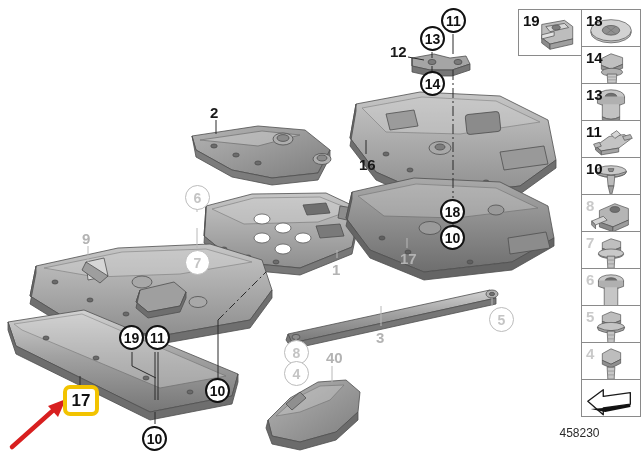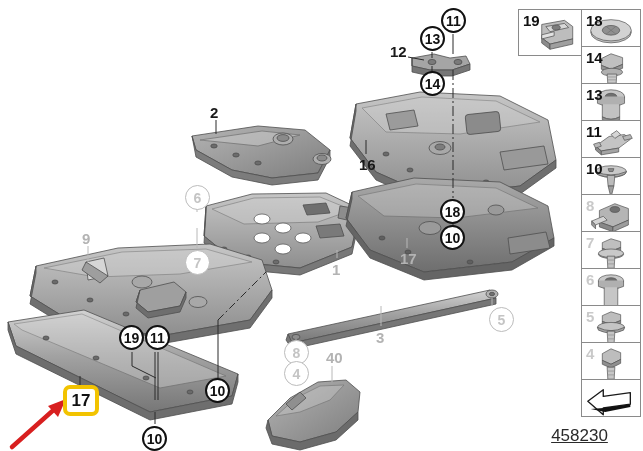--- a/index.html
+++ b/index.html
@@ -119,24 +119,23 @@
   .sb-art {
     position: absolute;
     inset: 0;
   }
   #serial {
     position: absolute;
     left: 518px;
     top: 426px;
     width: 123px;
     text-align: center;
-    font-size: 17px;
+    font-size: 12px;
     color: #2a2a2a;
     font-family: "Liberation Sans", sans-serif;
-    text-decoration: underline;
   }
 </style>
 </head>
 <body>
 
 <div id="page">
 
   <svg id="diagram-svg" viewBox="0 0 643 451" xmlns="http://www.w3.org/2000/svg">
     <defs>
       <linearGradient id="pg1" x1="0" y1="0" x2="0" y2="1">

